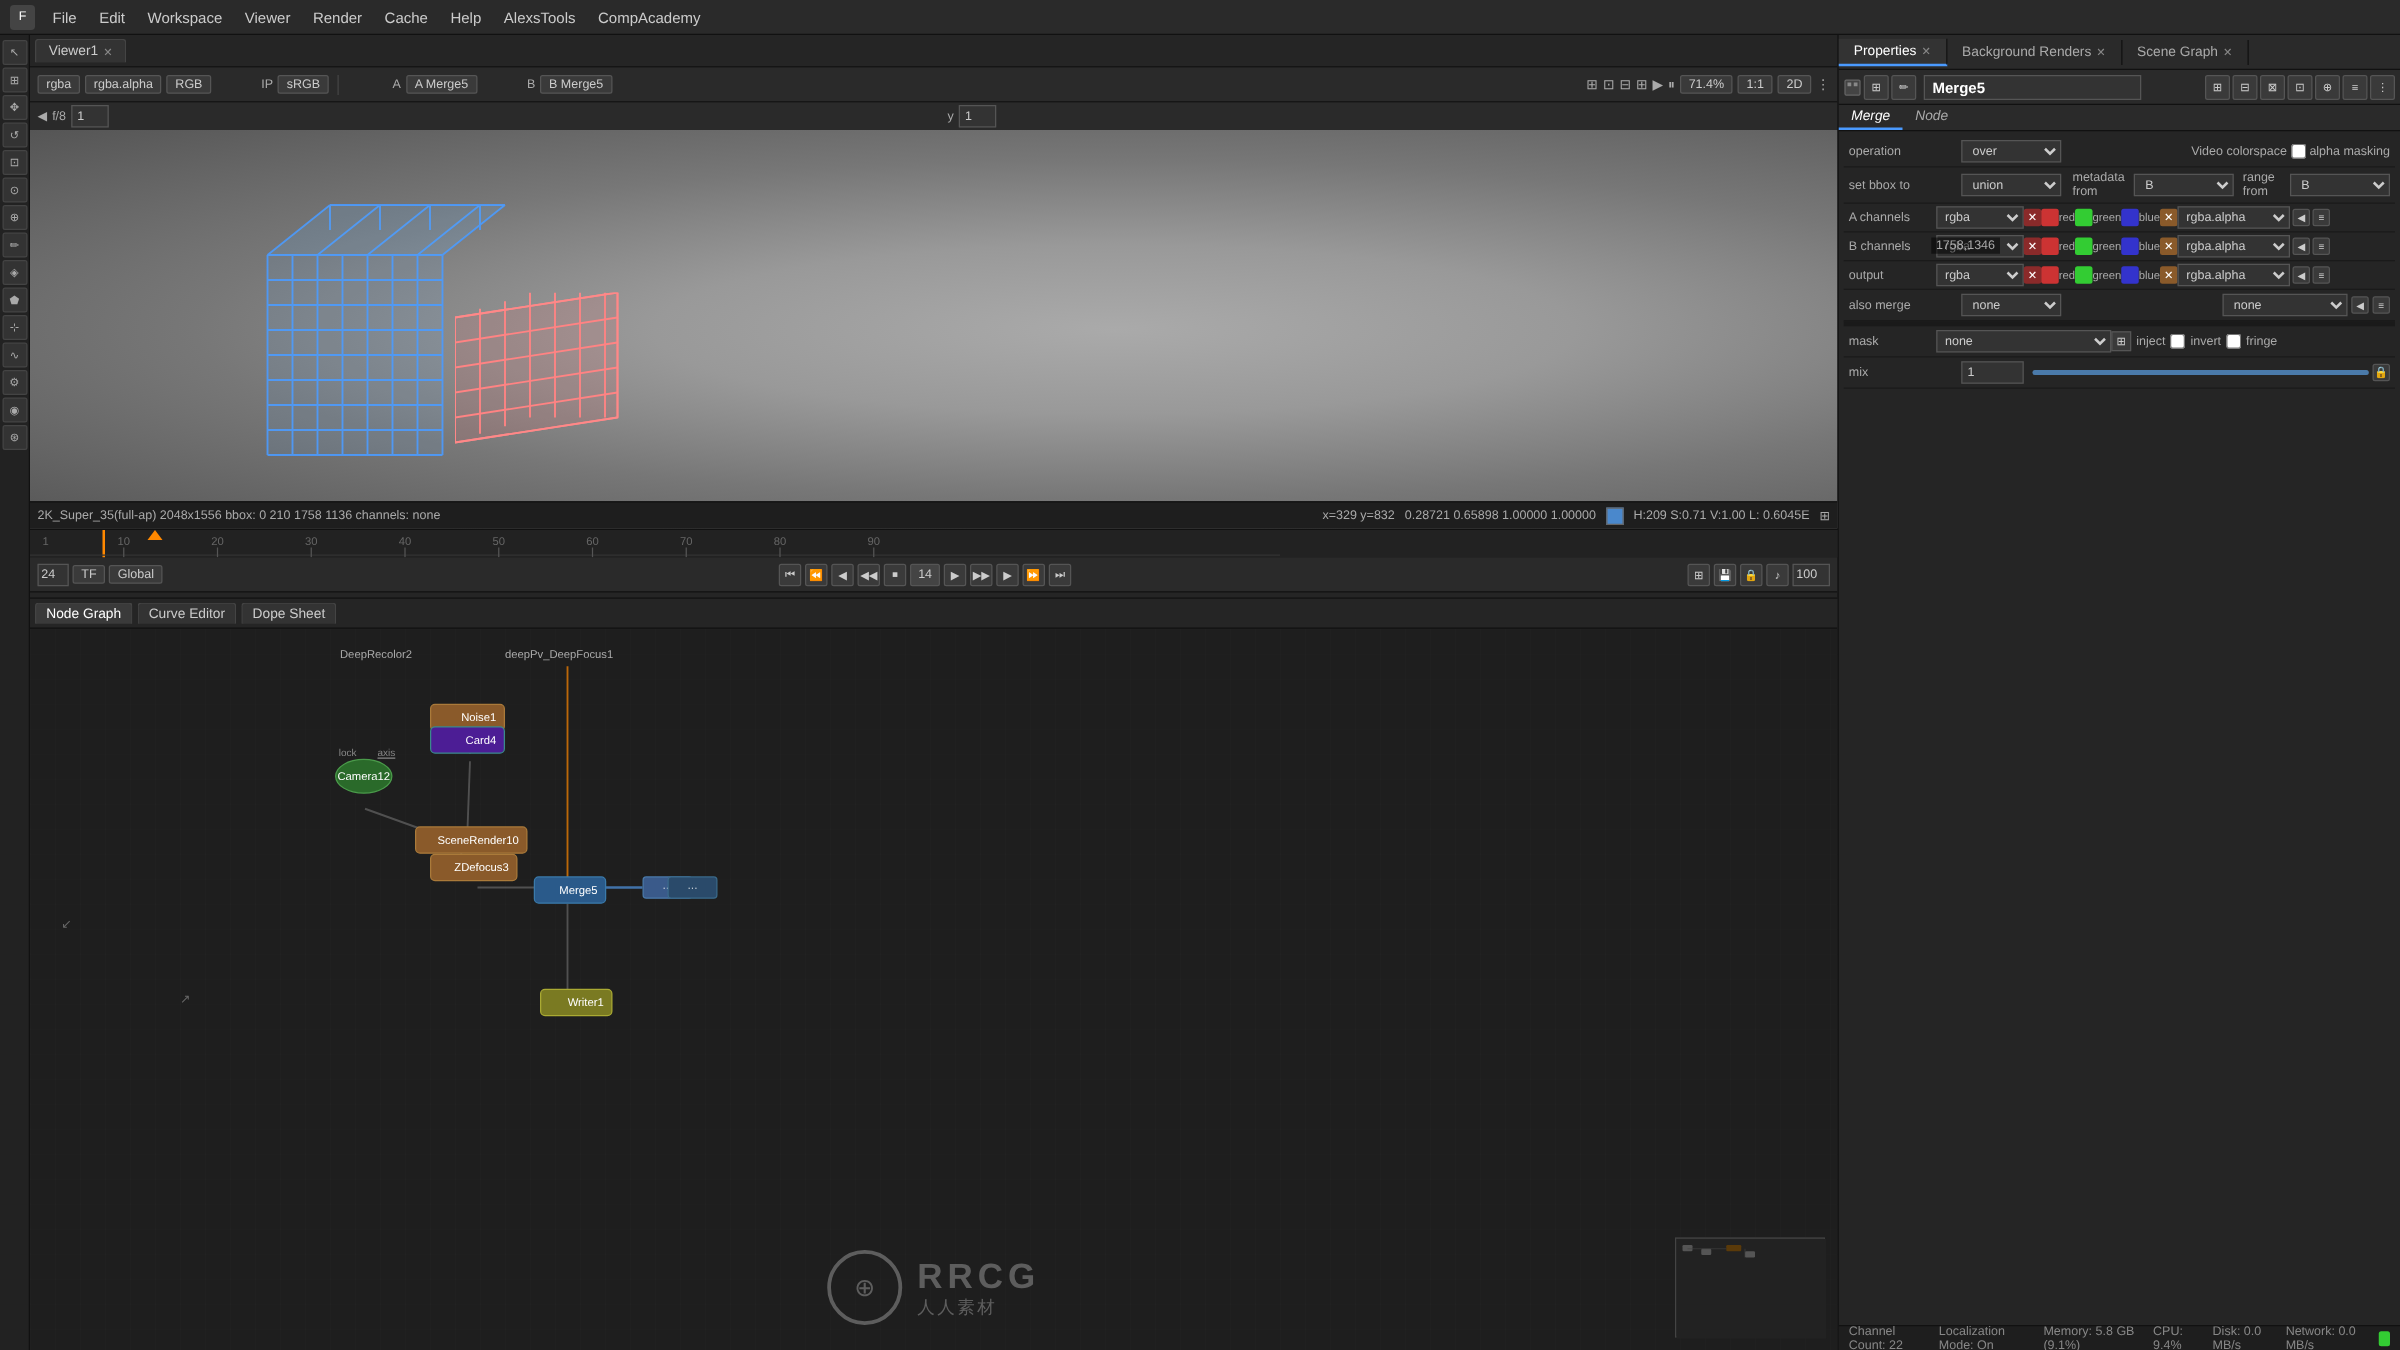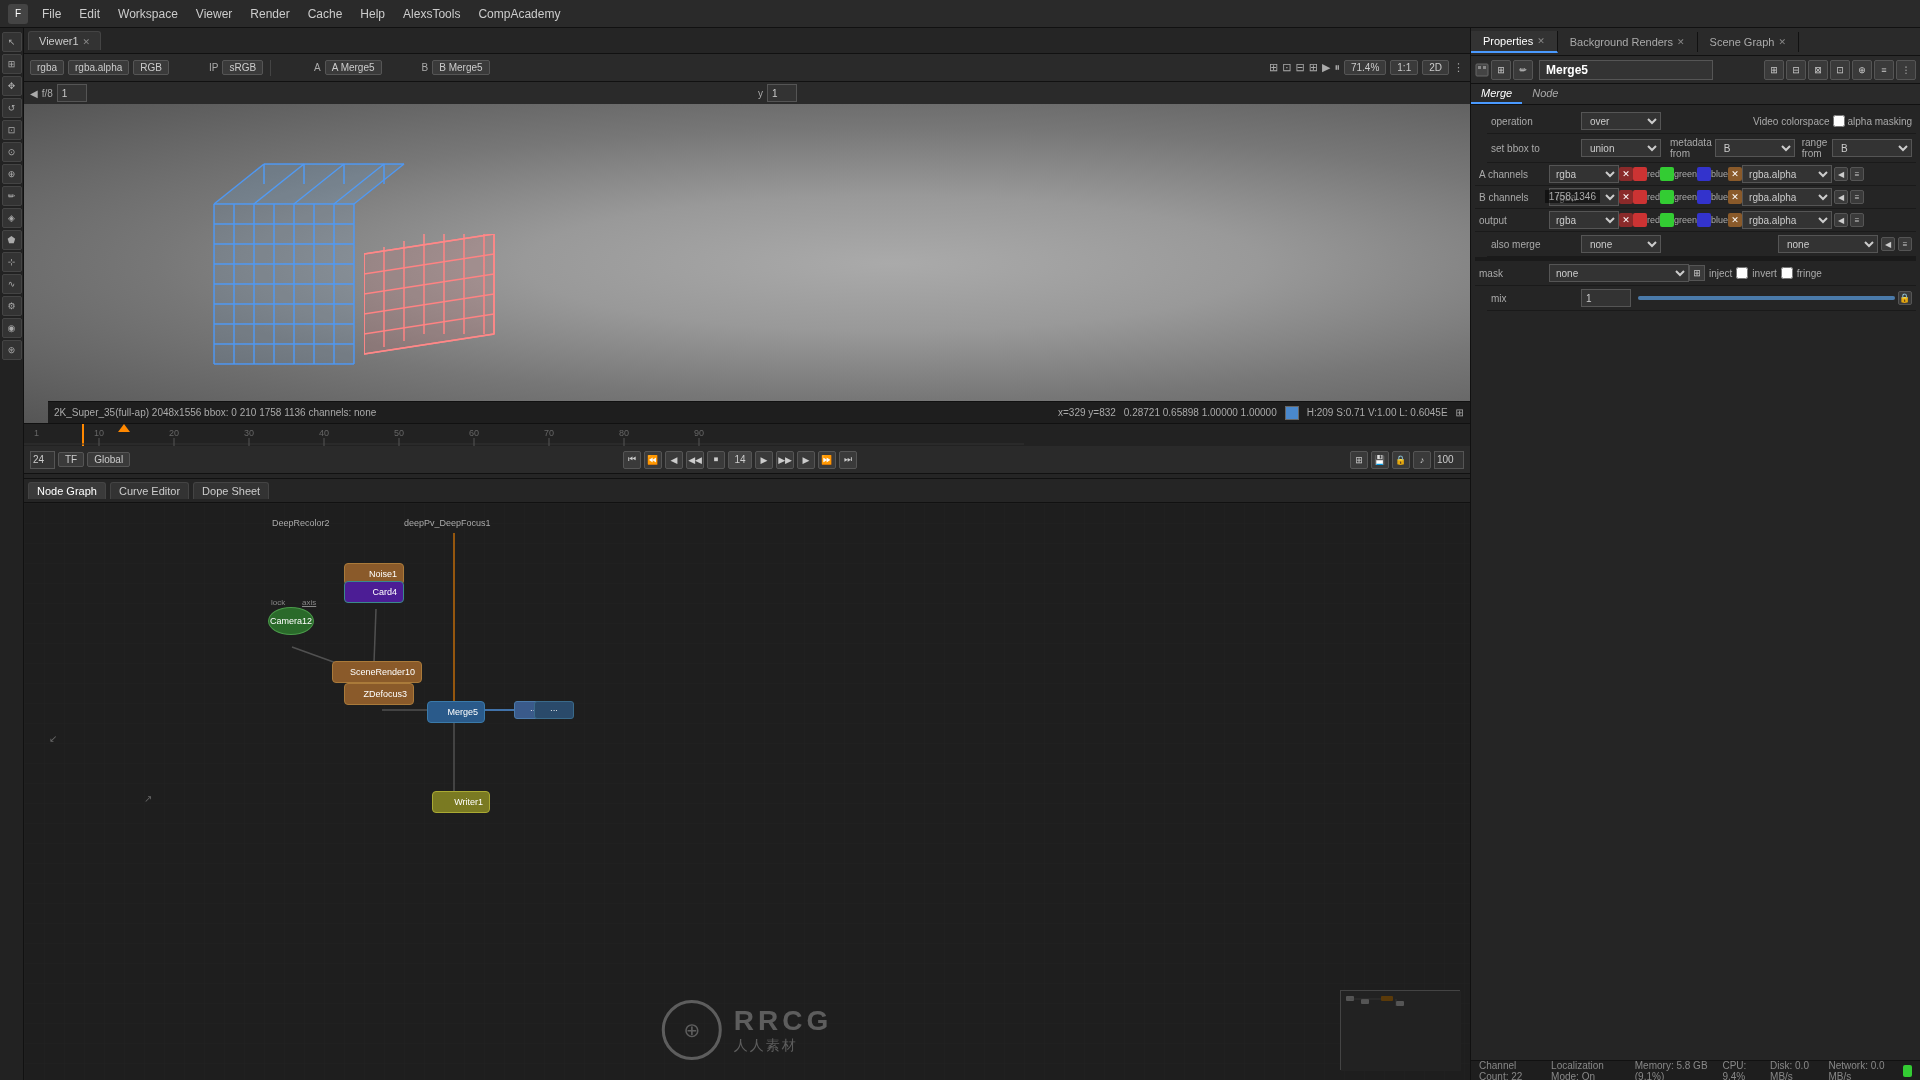--- a/index.html
+++ b/index.html
@@ -160,21 +160,20 @@
       right: 0;
       height: 22px;
       background: #1e1e1e;
       display: flex;
       align-items: center;
       padding: 0 6px;
       gap: 8px;
       font-size: 10px;
       color: #aaa;
       border-top: 1px solid #111;
-      margin-left: 24px;
     }
 
     
     .timeline-area {
       flex: 0 0 60px;
       background: #252525;
       border-bottom: 1px solid #111;
     }
     .timeline-controls {
       height: 28px;
@@ -376,21 +375,20 @@
       border-bottom: 2px solid #4a9aff;
     }
 
     
     .prop-row {
       display: flex;
       align-items: center;
       padding: 3px 4px;
       min-height: 24px;
       border-bottom: 1px solid #1a1a1a;
-      margin-left: 12px;
     }
     .prop-label {
       width: 90px;
       font-size: 10px;
       color: #aaa;
       flex-shrink: 0;
     }
     .prop-control {
       flex: 1;
       display: flex;

